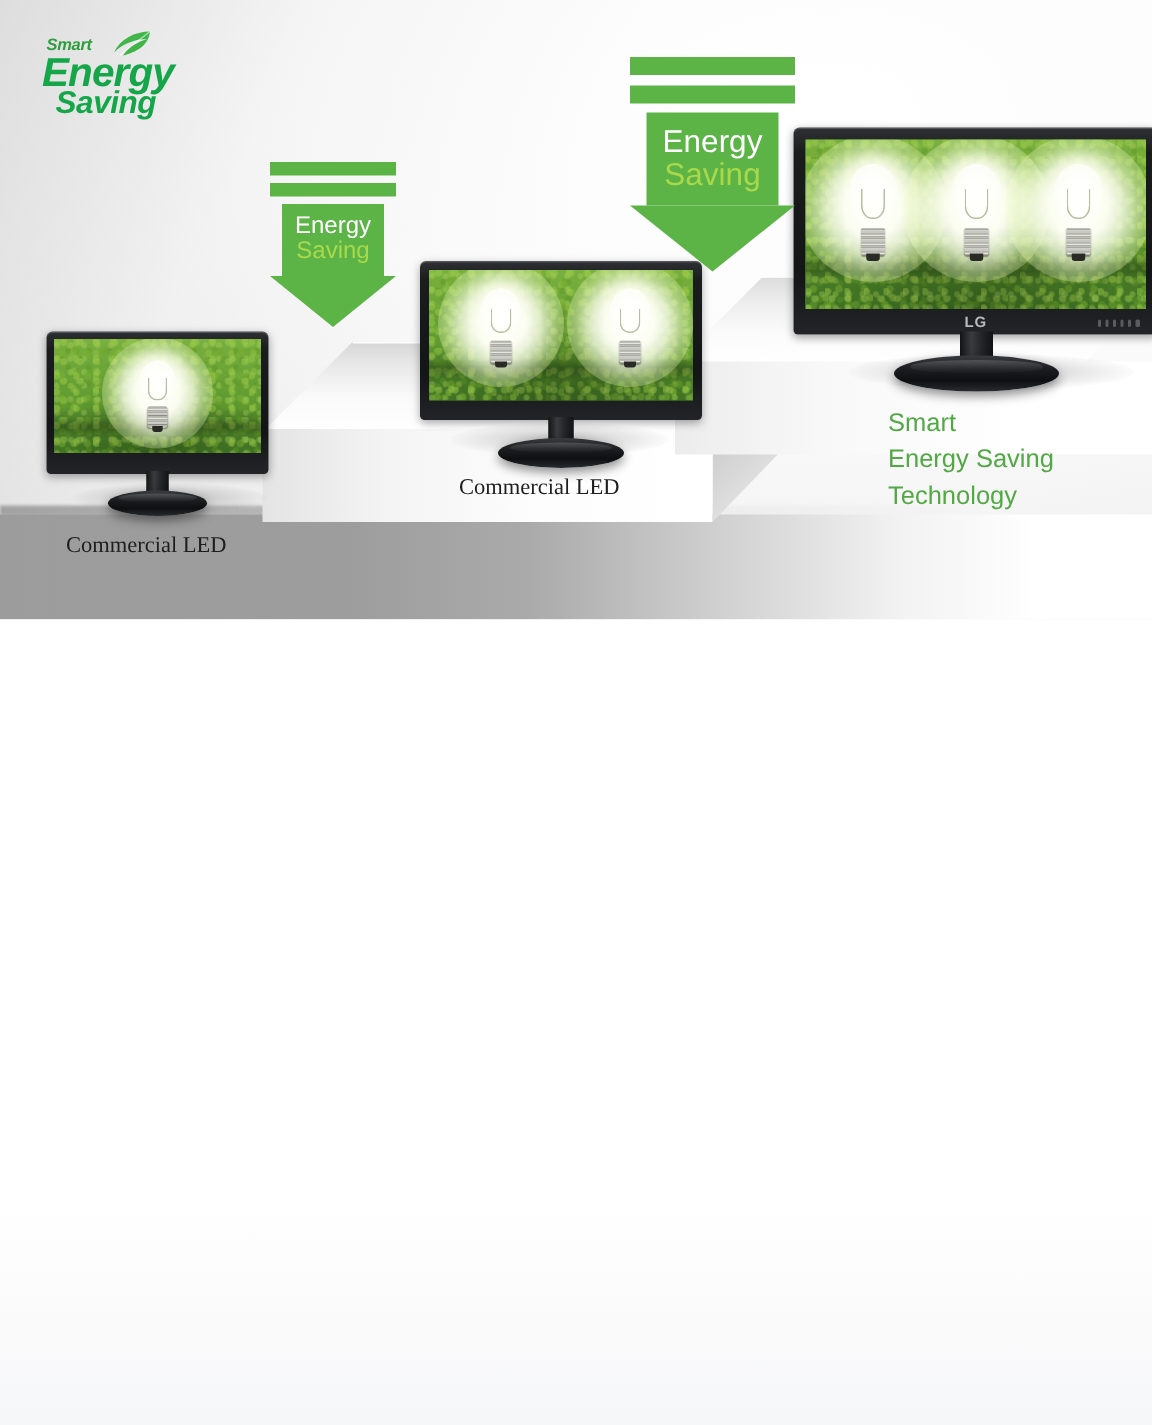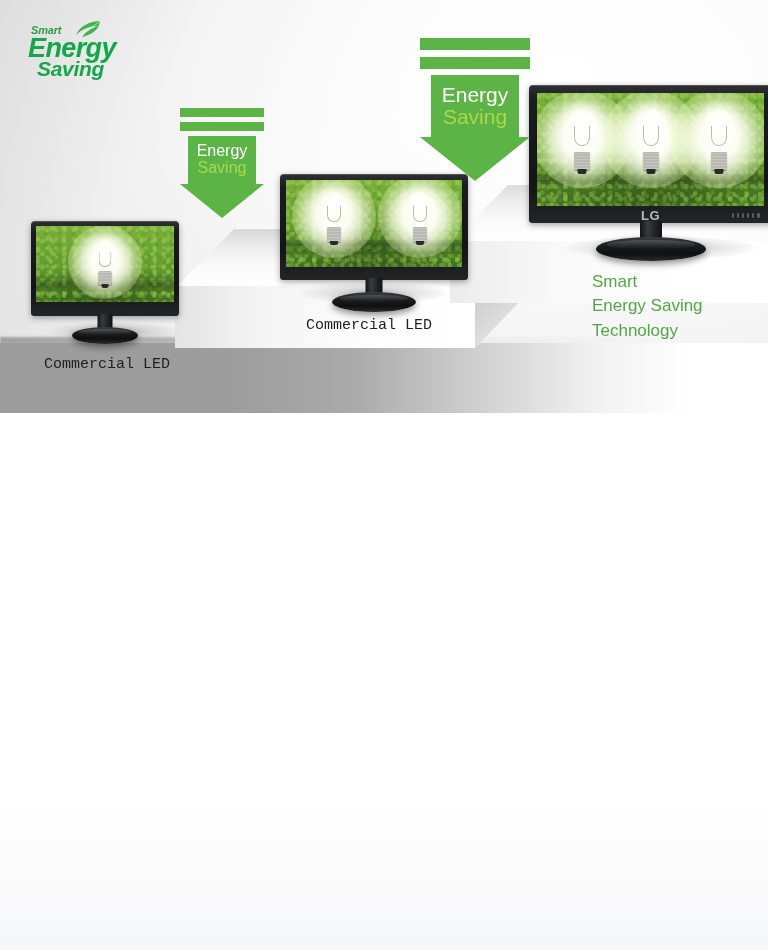--- a/index.html
+++ b/index.html
@@ -192,21 +192,21 @@
     width:0;height:0;margin:0 auto;
     border-left-style:solid;border-right-style:solid;border-top-style:solid;
     border-left-color:transparent;border-right-color:transparent;border-top-color:#5cb346;
   }
   .arrow .t1{color:#ffffff;}
   .arrow .t2{color:#a9d94b;}
 
   
   .step-label{
     position:absolute;color:#1e1e1e;white-space:nowrap;
-    font-family:Liberation Mono, monospace;
+    font-family:Liberation Serif, serif;
   }
   #tech-text{
     position:absolute;left:592px;top:270px;
     color:#53a846;line-height:1.43;white-space:nowrap;
     font-family:"Liberation Sans",sans-serif;font-size:17px;
   }
 
   
   #ses-logo{position:absolute;left:28px;top:24px;width:125px;height:56px;}
   #ses-smart{
@@ -323,21 +323,21 @@
         </div>
         <div class="bulb" style="left:80%;top:6px;width:0;height:0;">
           <div class="glow" style="width:98px;height:98px;left:0;top:40px;"></div>
           <div class="glass" style="top:10px;width:35px;height:45px;"></div>
           <div class="filament" style="top:27px;width:14px;height:19px;"></div>
           <div class="base" style="top:53px;width:16px;height:18px;"></div>
           <div class="tip" style="top:70px;width:9px;height:5px;"></div>
         </div>
       </div>
       <div class="mon-chin" style="left:0;bottom:0;width:243px;height:16px;">
-        <span class="lg-logo" style="font-size:13px;">LG</span>
+        <span class="lg-logo" style="font-size:10px;">LG</span>
       </div>
       <div class="mon-keys" style="right:12px;bottom:5px;">
         <i style="width:2px;height:5px;"></i>
           <i style="width:2px;height:5px;"></i>
         <i style="width:2px;height:5px;"></i>
           <i style="width:2px;height:5px;"></i>
         <i style="width:2px;height:5px;"></i>
           <i style="width:3px;height:5px;"></i>
       </div>
     </div>

